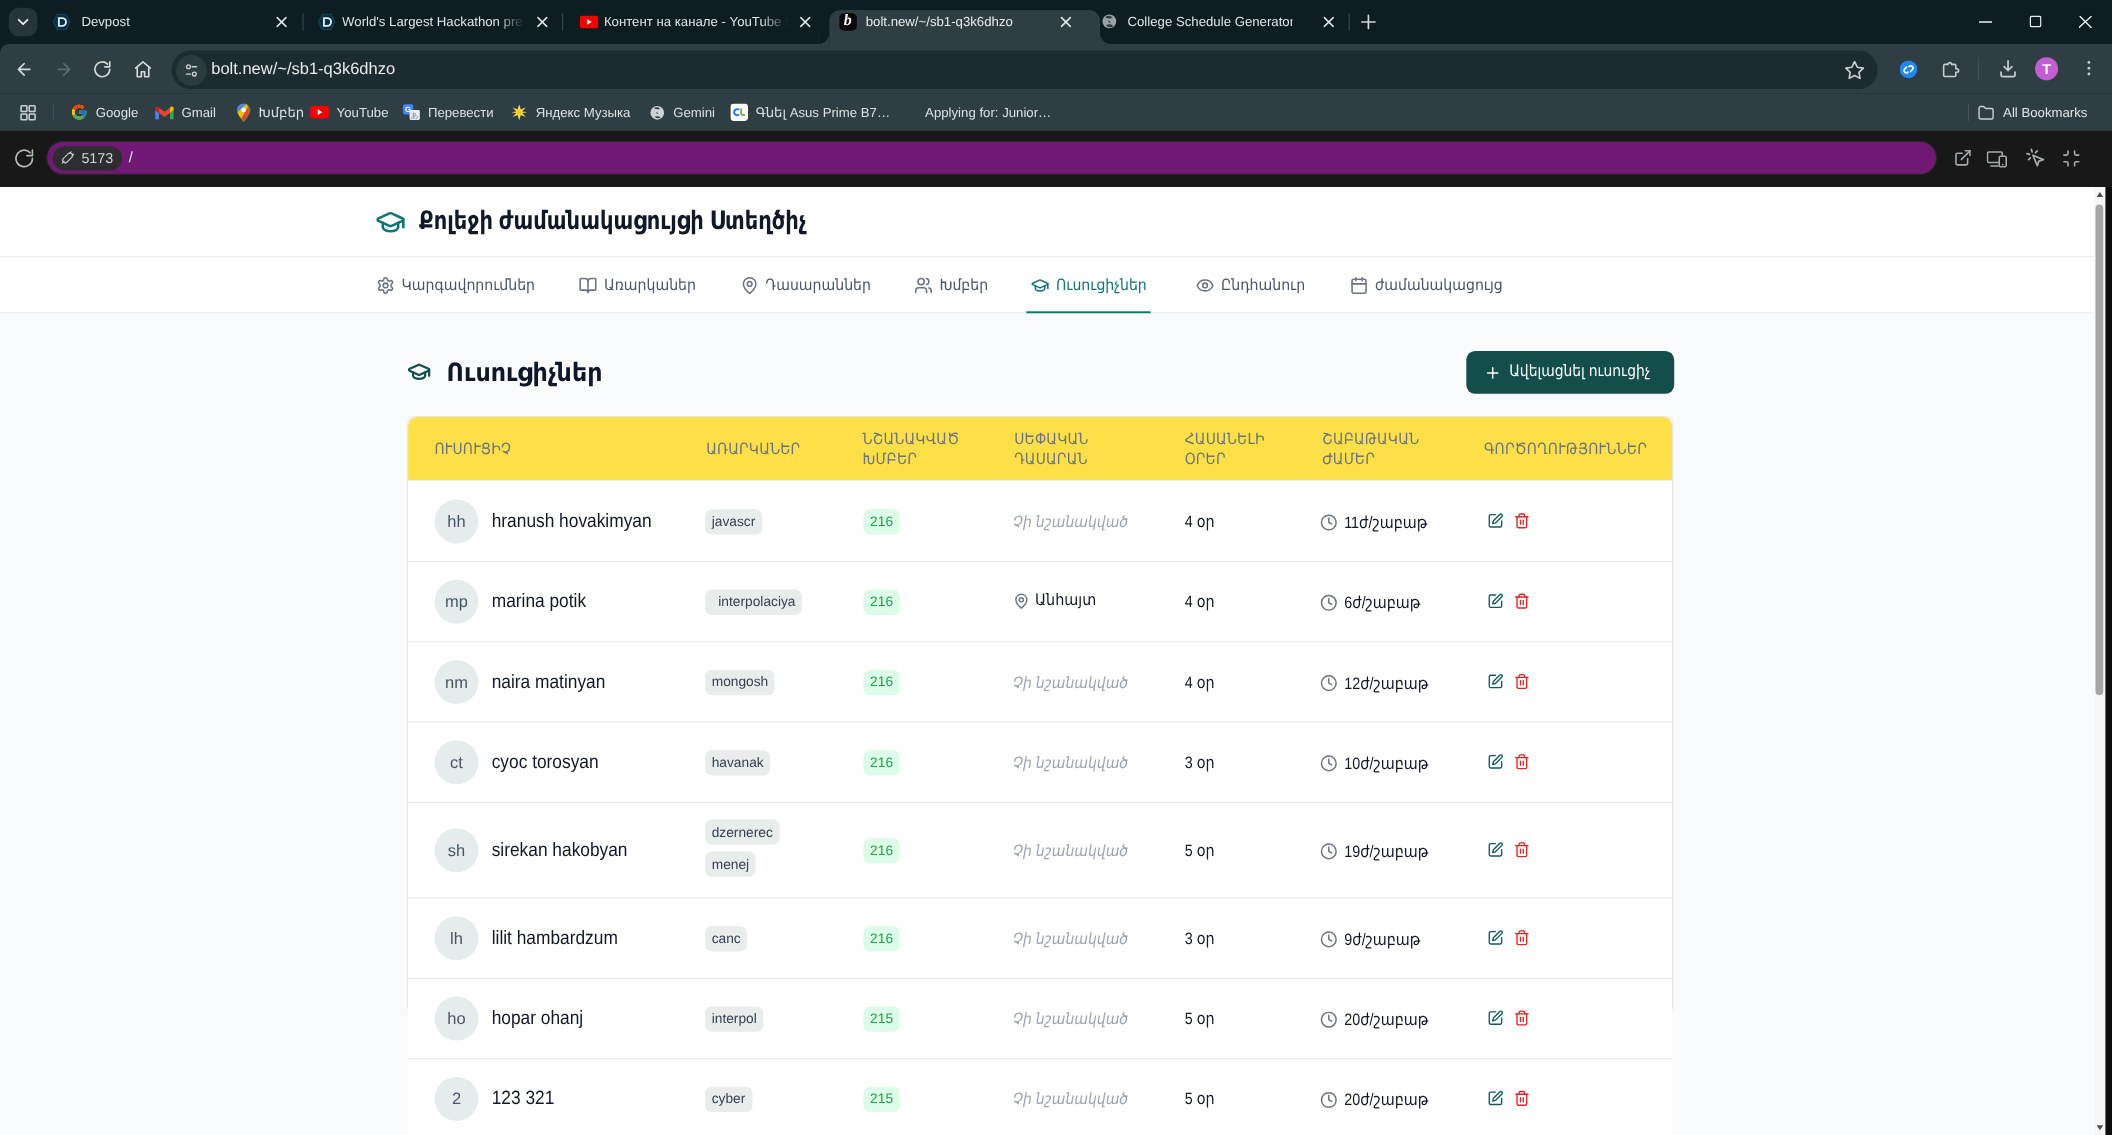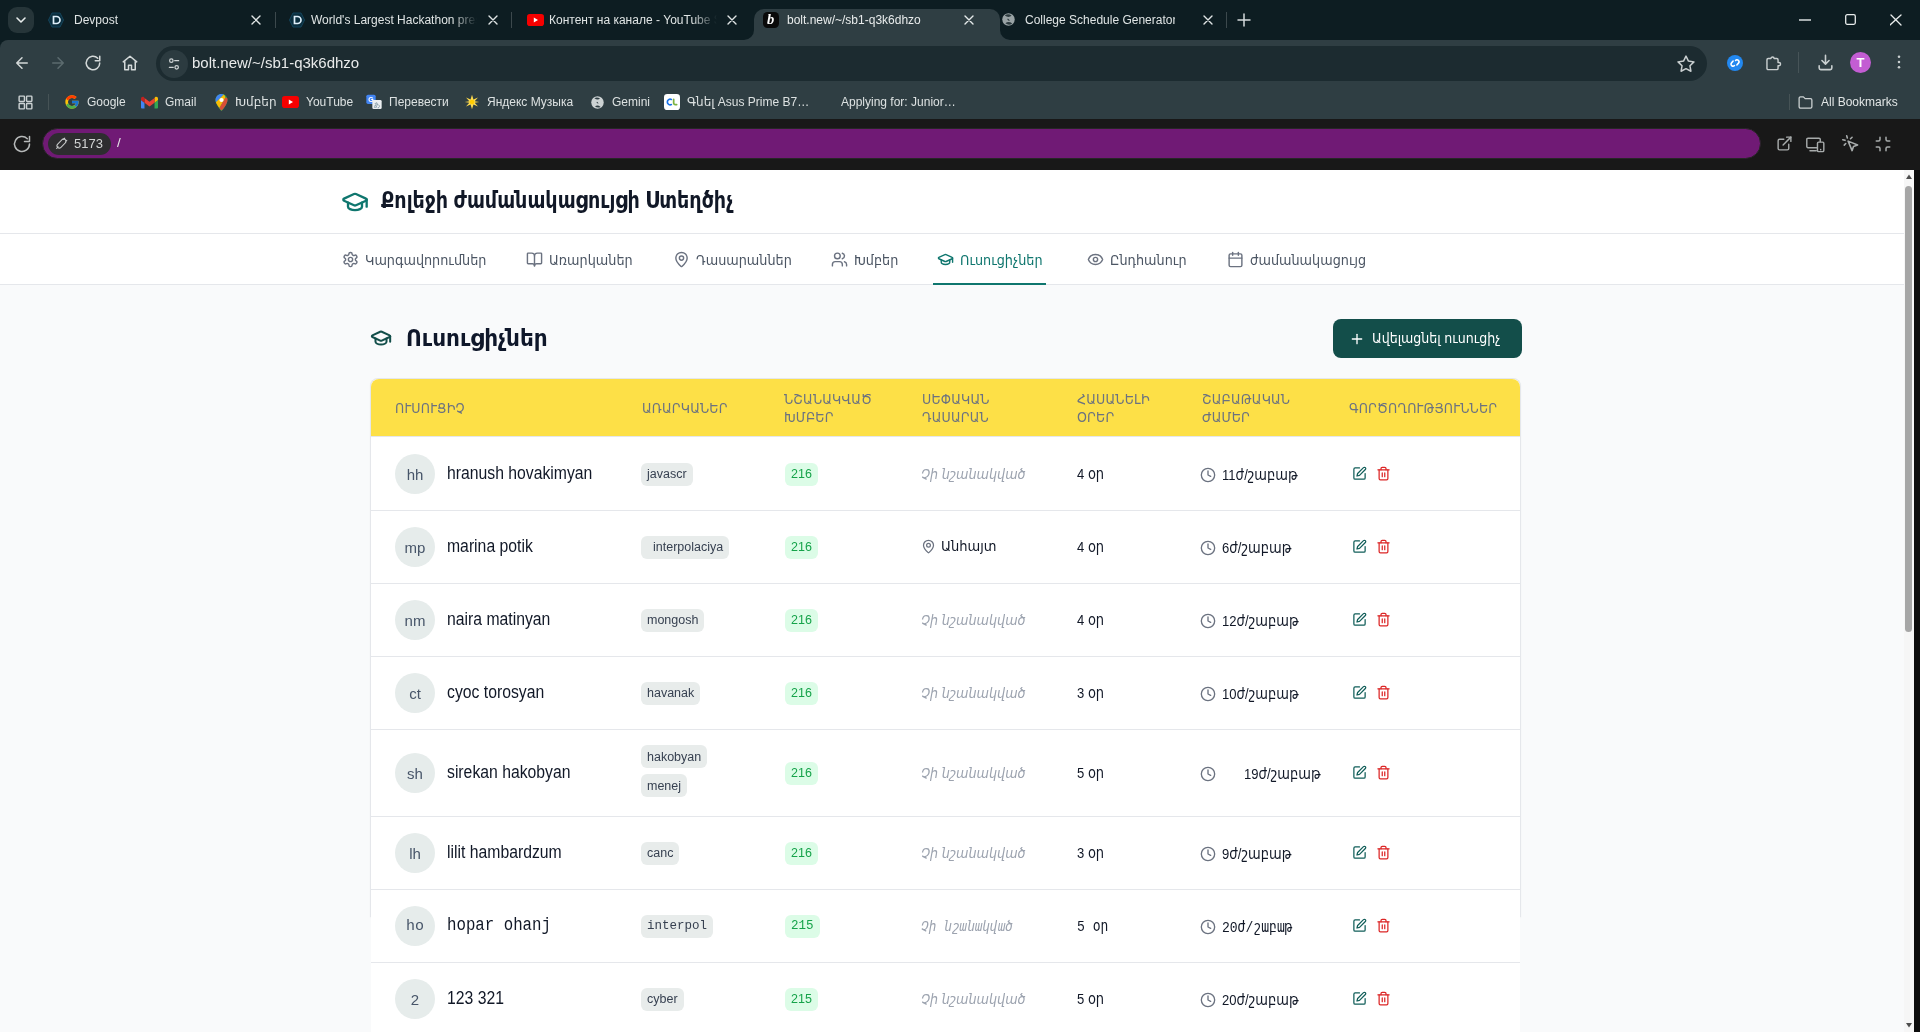--- a/index.html
+++ b/index.html
@@ -501,26 +501,26 @@
                 <path d="M19 6v14c0 1-1 2-2 2H7c-1 0-2-1-2-2V6"></path>
                 <path d="M8 6V4c0-1 1-2 2-2h4c1 0 2 1 2 2v2"></path>
                 <line x1="10" x2="10" y1="11" y2="17"></line>
                 <line x1="14" x2="14" y1="11" y2="17"></line>
               </svg>
             </div>
           </div>
           <div class="trow" style="top:350.5px;height:87px;">
             <div class="avatar" style="top:23.5px;">sh</div>
             <div class="nm" style="top:32.5px;"><span class="sx" style="transform:scaleX(0.9);">sirekan hakobyan</span></div>
-            <div class="tag" style="top:15.5px;">hakobyan</div>
+            <div class="tag" style="top:15.5px;">dzernerec</div>
             <div class="tag" style="top:44.5px;">menej</div>
             <div class="badge" style="top:32.0px;">216</div>
             <div class="unass" style="top:35.5px;"><span class="sx" style="transform:scaleX(0.91);">Չի նշանակված</span></div>
             <div class="days" style="top:34.5px;"><span class="sx" style="transform:scaleX(0.87);">5 օր</span></div>
-            <div class="hourrow" style="top:35.0px;gap:22px;">
+            <div class="hourrow" style="top:35.0px;">
               <svg width="16" height="16" viewBox="0 0 24 24" fill="none" stroke="#6b7280" stroke-width="2" stroke-linecap="round" stroke-linejoin="round">
                 <circle cx="12" cy="12" r="10"></circle>
                 <polyline points="12 6 12 12 16 14"></polyline>
               </svg>
               <span class="hours sx" style="transform:scaleX(0.87);">19ժ/շաբաթ</span>
             </div>
             <div class="act" style="top:35.5px;">
               <svg width="15" height="15" viewBox="0 0 24 24" fill="none" stroke="#115e59" stroke-width="2" stroke-linecap="round" stroke-linejoin="round">
                 <path d="M12 3H5a2 2 0 0 0-2 2v14a2 2 0 0 0 2 2h14a2 2 0 0 0 2-2v-7"></path>
                 <path d="M18.375 2.625a2.121 2.121 0 1 1 3 3L12 15l-4 1 1-4Z"></path>
@@ -557,21 +557,21 @@
               <span style="width:9px;"></span>
               <svg width="15" height="15" viewBox="0 0 24 24" fill="none" stroke="#dc2626" stroke-width="2" stroke-linecap="round" stroke-linejoin="round">
                 <path d="M3 6h18"></path>
                 <path d="M19 6v14c0 1-1 2-2 2H7c-1 0-2-1-2-2V6"></path>
                 <path d="M8 6V4c0-1 1-2 2-2h4c1 0 2 1 2 2v2"></path>
                 <line x1="10" x2="10" y1="11" y2="17"></line>
                 <line x1="14" x2="14" y1="11" y2="17"></line>
               </svg>
             </div>
           </div>
-          <div class="trow" style="top:510.5px;height:73px;font-family:Liberation Mono, monospace;">
+          <div class="trow" style="top:510.5px;height:73px;">
             <div class="avatar" style="top:16.5px;">ho</div>
             <div class="nm" style="top:25.5px;"><span class="sx" style="transform:scaleX(0.9);">hopar ohanj</span></div>
             <div class="tag" style="top:25.0px;">interpol</div>
             <div class="badge" style="top:25.0px;">215</div>
             <div class="unass" style="top:28.5px;"><span class="sx" style="transform:scaleX(0.91);">Չի նշանակված</span></div>
             <div class="days" style="top:27.5px;"><span class="sx" style="transform:scaleX(0.87);">5 օր</span></div>
             <div class="hourrow" style="top:28.0px;">
               <svg width="16" height="16" viewBox="0 0 24 24" fill="none" stroke="#6b7280" stroke-width="2" stroke-linecap="round" stroke-linejoin="round">
                 <circle cx="12" cy="12" r="10"></circle>
                 <polyline points="12 6 12 12 16 14"></polyline>

